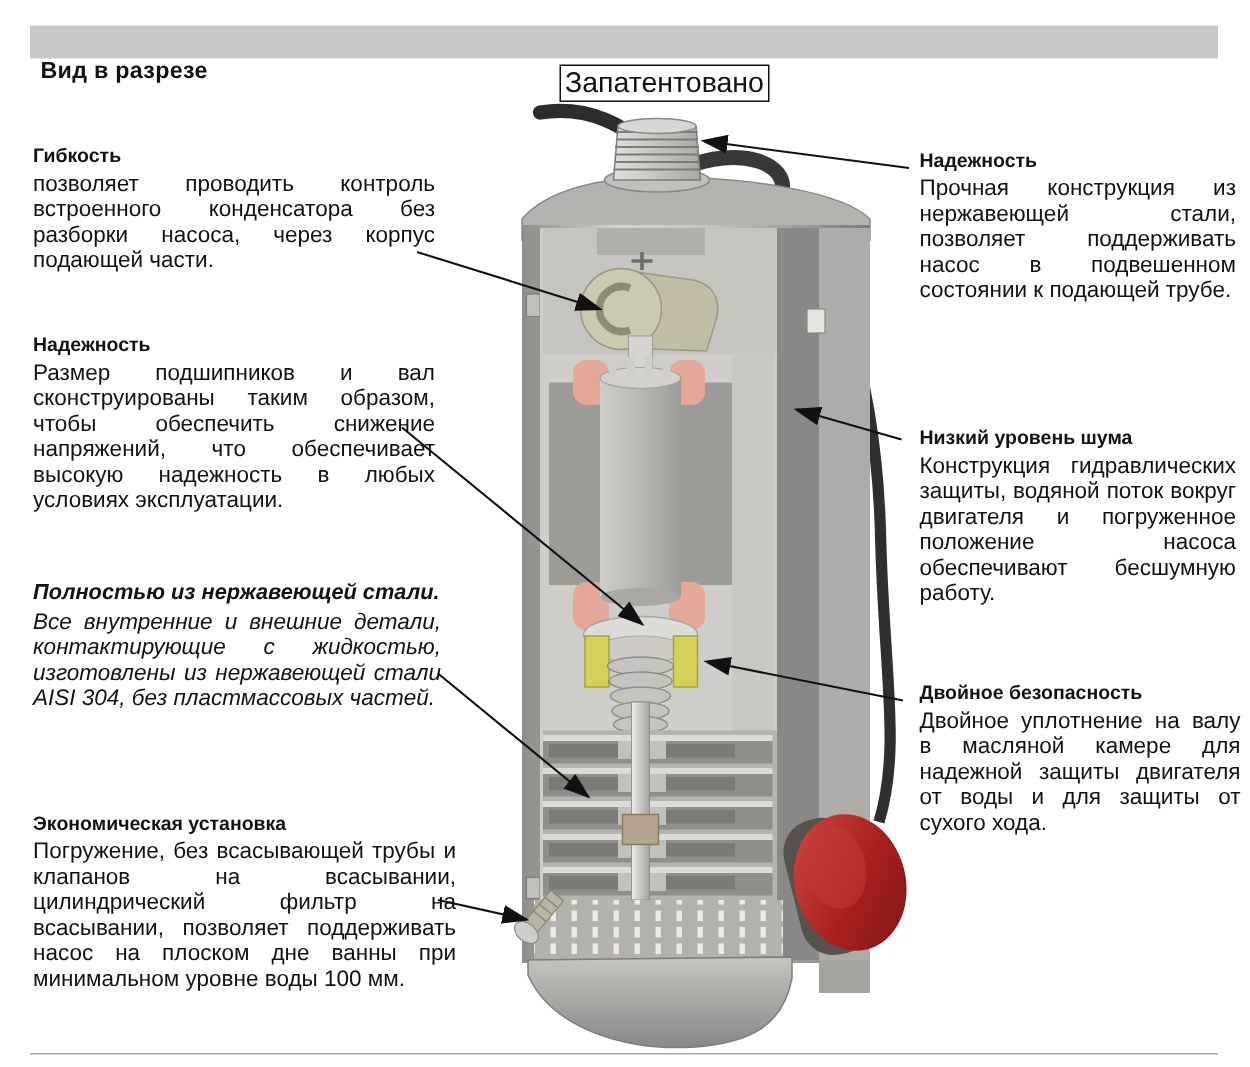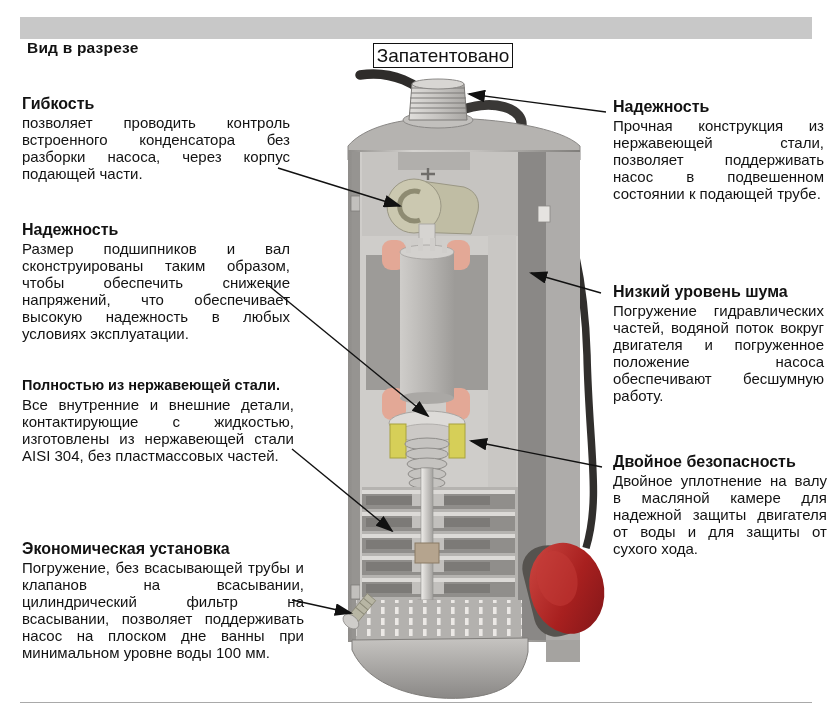--- a/index.html
+++ b/index.html
@@ -4,26 +4,26 @@
 <style>
   html,body{margin:0;padding:0;background:#ffffff;}
   .page{position:relative;width:833px;height:711px;background:#ffffff;overflow:hidden;
         font-family:"Liberation Sans","DejaVu Sans",sans-serif;color:#121212;}
   .title-bar{position:absolute;left:20px;top:17px;width:792px;height:22px;background:#c8c8c8;
              display:flex;align-items:center;}
   .title-bar span{font-size:15.5px;font-weight:bold;padding-left:7px;letter-spacing:.2px;margin-top:40px;}
   .patent-box{position:absolute;left:373px;top:43px;width:138px;height:23px;border:1.6px solid #111;
               display:flex;align-items:center;justify-content:center;font-size:19px;}
   .ann{position:absolute;}
-  .ann h3{margin:0 0 2px 0;font-size:16px;font-weight:bold;line-height:16px;}
+  .ann h3{margin:0 0 2px 0;font-size:13px;font-weight:bold;line-height:16px;}
   .ann.big-h h3{font-size:14.5px;line-height:17px;text-align:justify;}
   .ann p{margin:0;font-size:15px;line-height:17px;text-align:justify;}
   .l1{left:22px;top:96px;width:268px;}
   .l2{left:22px;top:222px;width:268px;}
-  .l3{left:22px;top:377px;width:272px;}
+  .l3{left:22px;top:387px;width:272px;font-style:italic;}
   .l4{left:22px;top:541px;width:282px;}
   .r1{left:613px;top:99px;width:211px;}
   .r2{left:613px;top:284px;width:211px;}
   .r3{left:613px;top:454px;width:214px;}
   .pump-svg{position:absolute;left:0;top:0;pointer-events:none;}
   .footer-line{position:absolute;left:20px;top:702px;width:792px;height:1px;background:#a9a9a9;}
 </style>
 </head>
 <body>
 
@@ -224,21 +224,21 @@
     <h3>Экономическая установка</h3>
     <p>Погружение, без всасывающей трубы и клапанов на всасывании, цилиндрический фильтр на всасывании, позволяет поддерживать насос на плоском дне ванны при минимальном уровне воды 100 мм.</p>
   </div>
 
   <div class="ann r1">
     <h3>Надежность</h3>
     <p>Прочная конструкция из нержавеющей стали, позволяет поддерживать насос в подвешенном состоянии к подающей трубе.</p>
   </div>
   <div class="ann r2">
     <h3>Низкий уровень шума</h3>
-    <p>Погружение гидравлических частей, водяной поток вокруг двигателя и погруженное положение насоса обеспечивают бесшумную работу.</p>
+    <p>Конструкция гидравлических защиты, водяной поток вокруг двигателя и погруженное положение насоса обеспечивают бесшумную работу.</p>
   </div>
   <div class="ann r3">
     <h3>Двойное безопасность</h3>
     <p>Двойное уплотнение на валу в масляной камере для надежной защиты двигателя от воды и для защиты от сухого хода.</p>
   </div>
 
   <div class="footer-line"></div>
 </div>
 
 </body></html>

